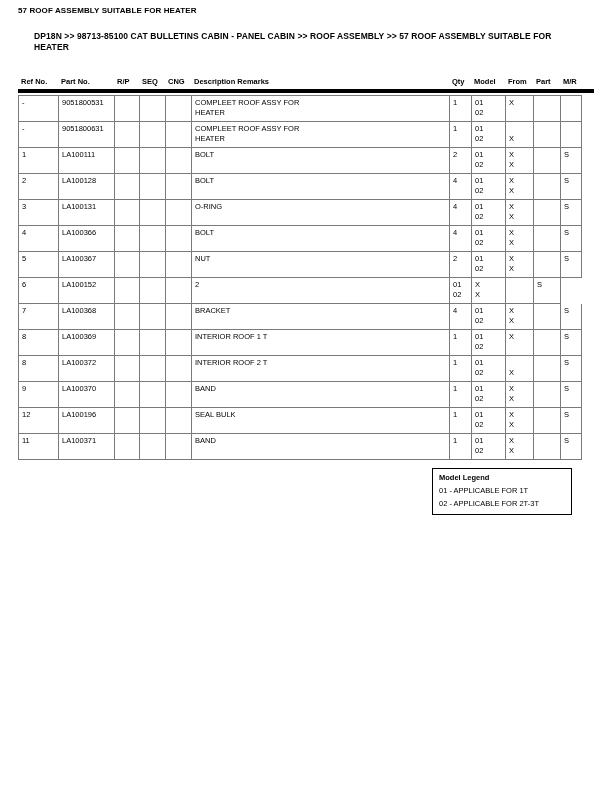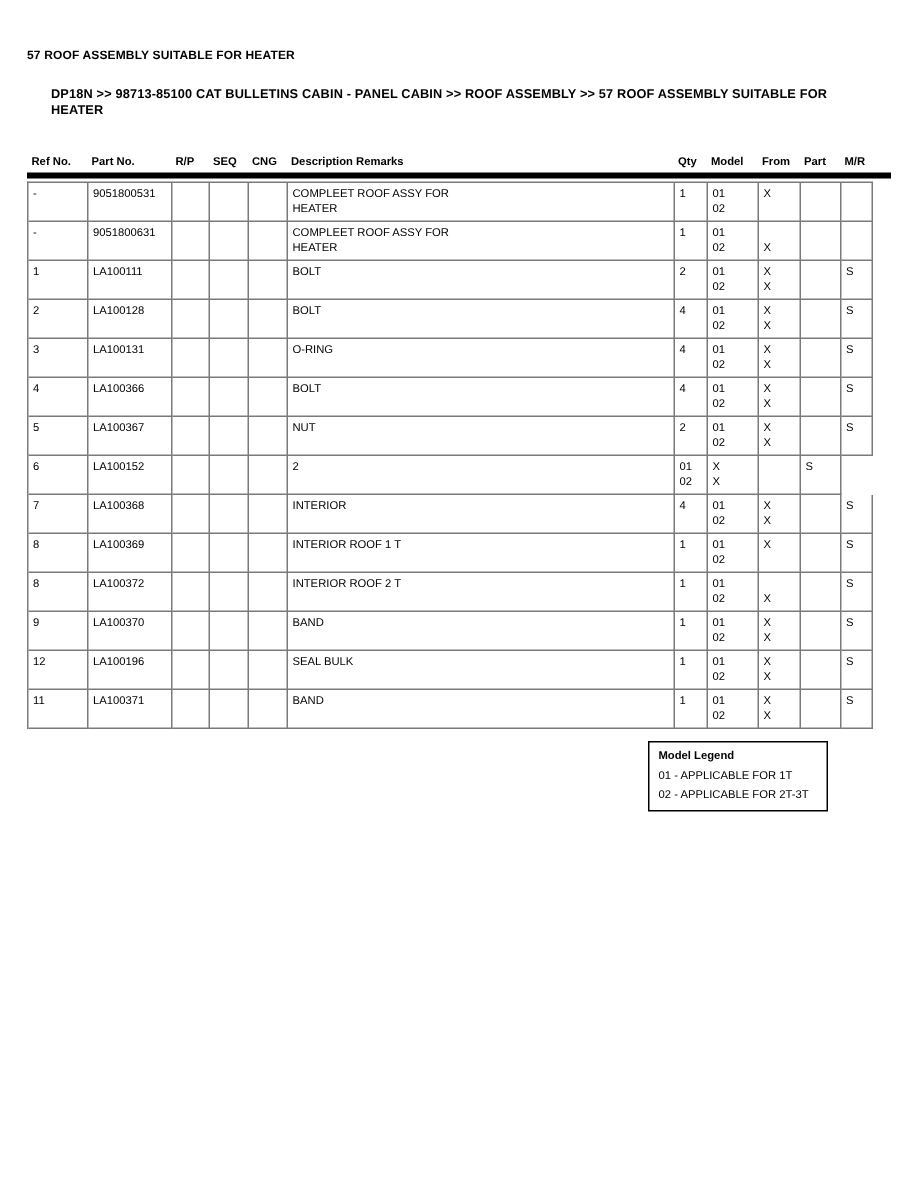--- a/index.html
+++ b/index.html
@@ -4,21 +4,21 @@
 <style>
   * { margin:0; padding:0; box-sizing:border-box; }
   html, body { background:#ffffff; }
   body {
     width:612px; height:792px;
     font-family:"Liberation Sans", sans-serif;
     color:#000;
     position:relative;
     overflow:hidden;
   }
-  .page { padding:32px 18px 0 18px; }
+  .page { padding:6px 18px 0 18px; }
 
   .title {
     font-size:8px; font-weight:bold; line-height:10px; letter-spacing:0.1px;
   }
   .breadcrumb {
     font-size:8.5px; font-weight:bold; line-height:11px;
     max-width:538px; margin-top:15px; letter-spacing:0.1px;margin-left:16px;
   }
 
   .grid-cols {
@@ -39,21 +39,21 @@
     height:26px;
     border-right:1px solid #7a7a7a;
     border-bottom:1px solid #7a7a7a;
     padding:2px 1px 0 3px;
     font-size:7.5px; line-height:10px;
     overflow:hidden;
   }
   .line { min-height:10px; white-space:nowrap; }
 
   .legend {
-    width:120px; margin:8px 0 0 414px;
+    width:140px; margin:8px 0 0 414px;
     border:1px solid #000;
     padding:4px 5px 5px 6px;
   }
   .legend-title { font-size:7.5px; font-weight:bold; line-height:10px; }
   .legend-item { font-size:7.5px; line-height:10px; margin-top:3px; white-space:nowrap; }
 </style>
 </head>
 <body>
 
 <div class="page">
@@ -388,21 +388,21 @@
         <div class="cell">
           <div class="line"></div>
         </div>
         <div class="cell">
           <div class="line"></div>
         </div>
         <div class="cell">
           <div class="line"></div>
         </div>
         <div class="cell">
-          <div class="line">INTERIOR</div>
+          <div class="line">BRACKET</div>
         </div>
         <div class="cell">
           <div class="line">4</div>
         </div>
         <div class="cell">
           <div class="line">01</div>
           <div class="line">02</div>
         </div>
         <div class="cell">
           <div class="line">X</div>

